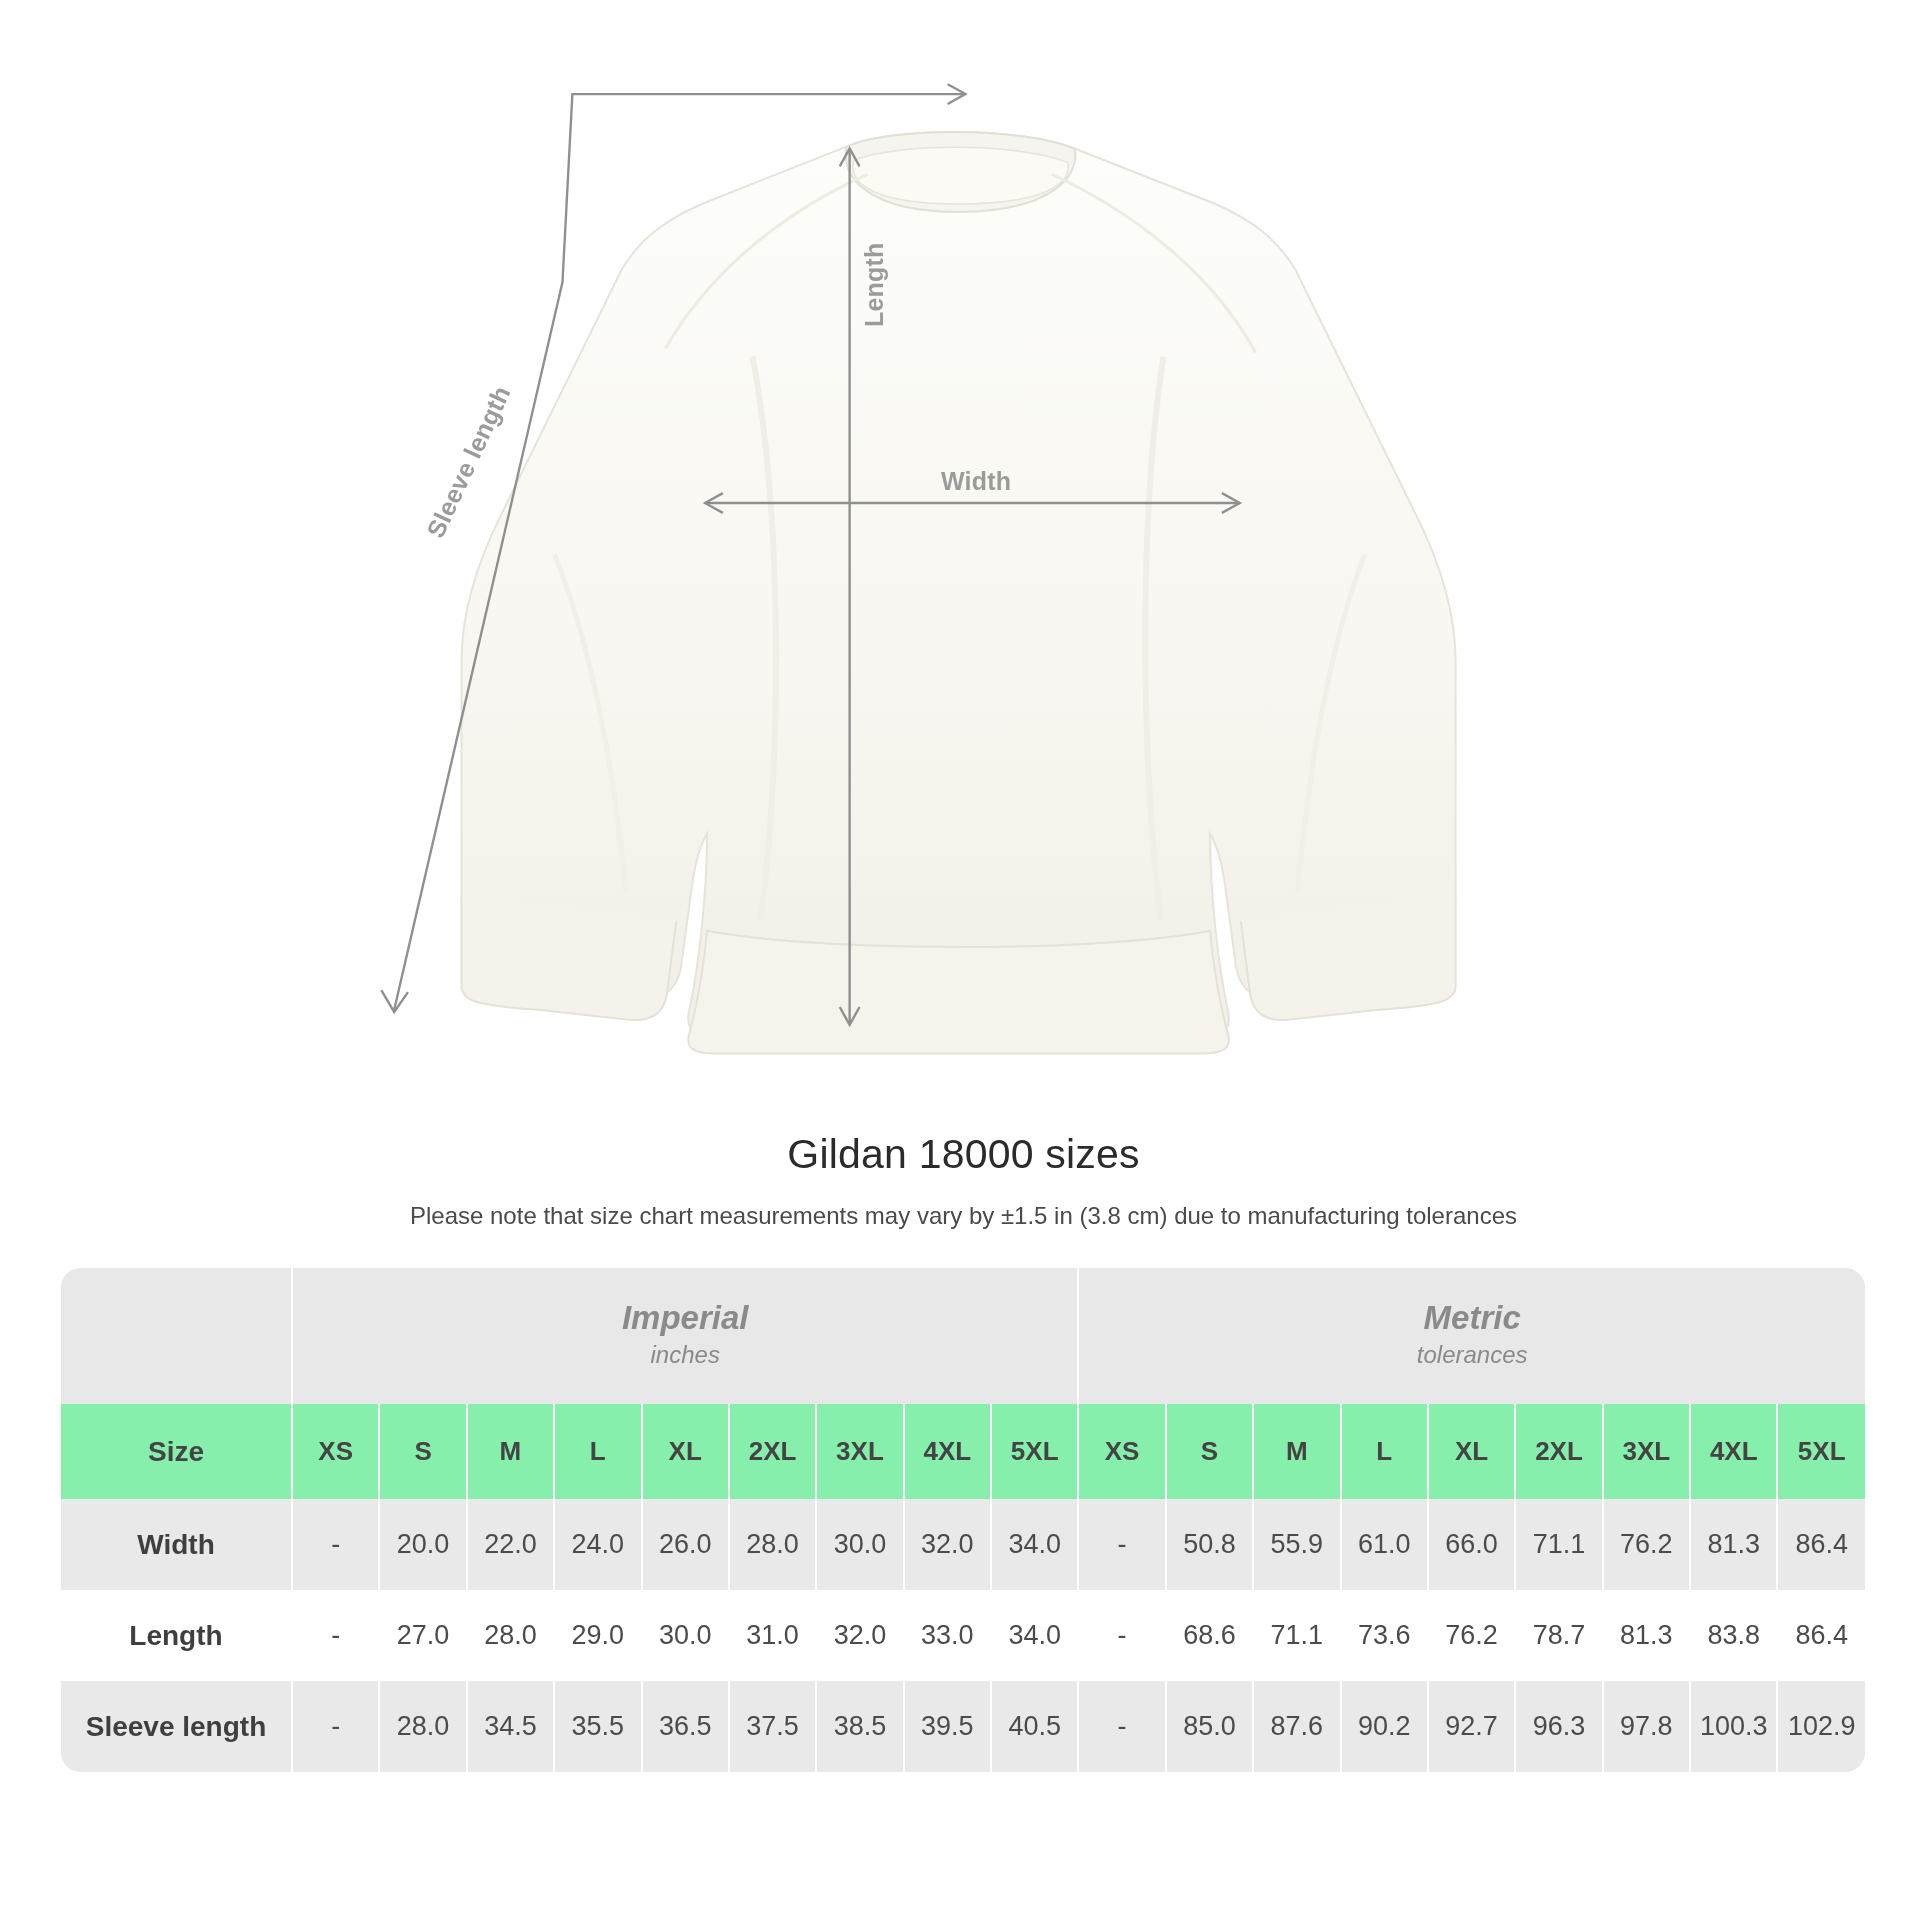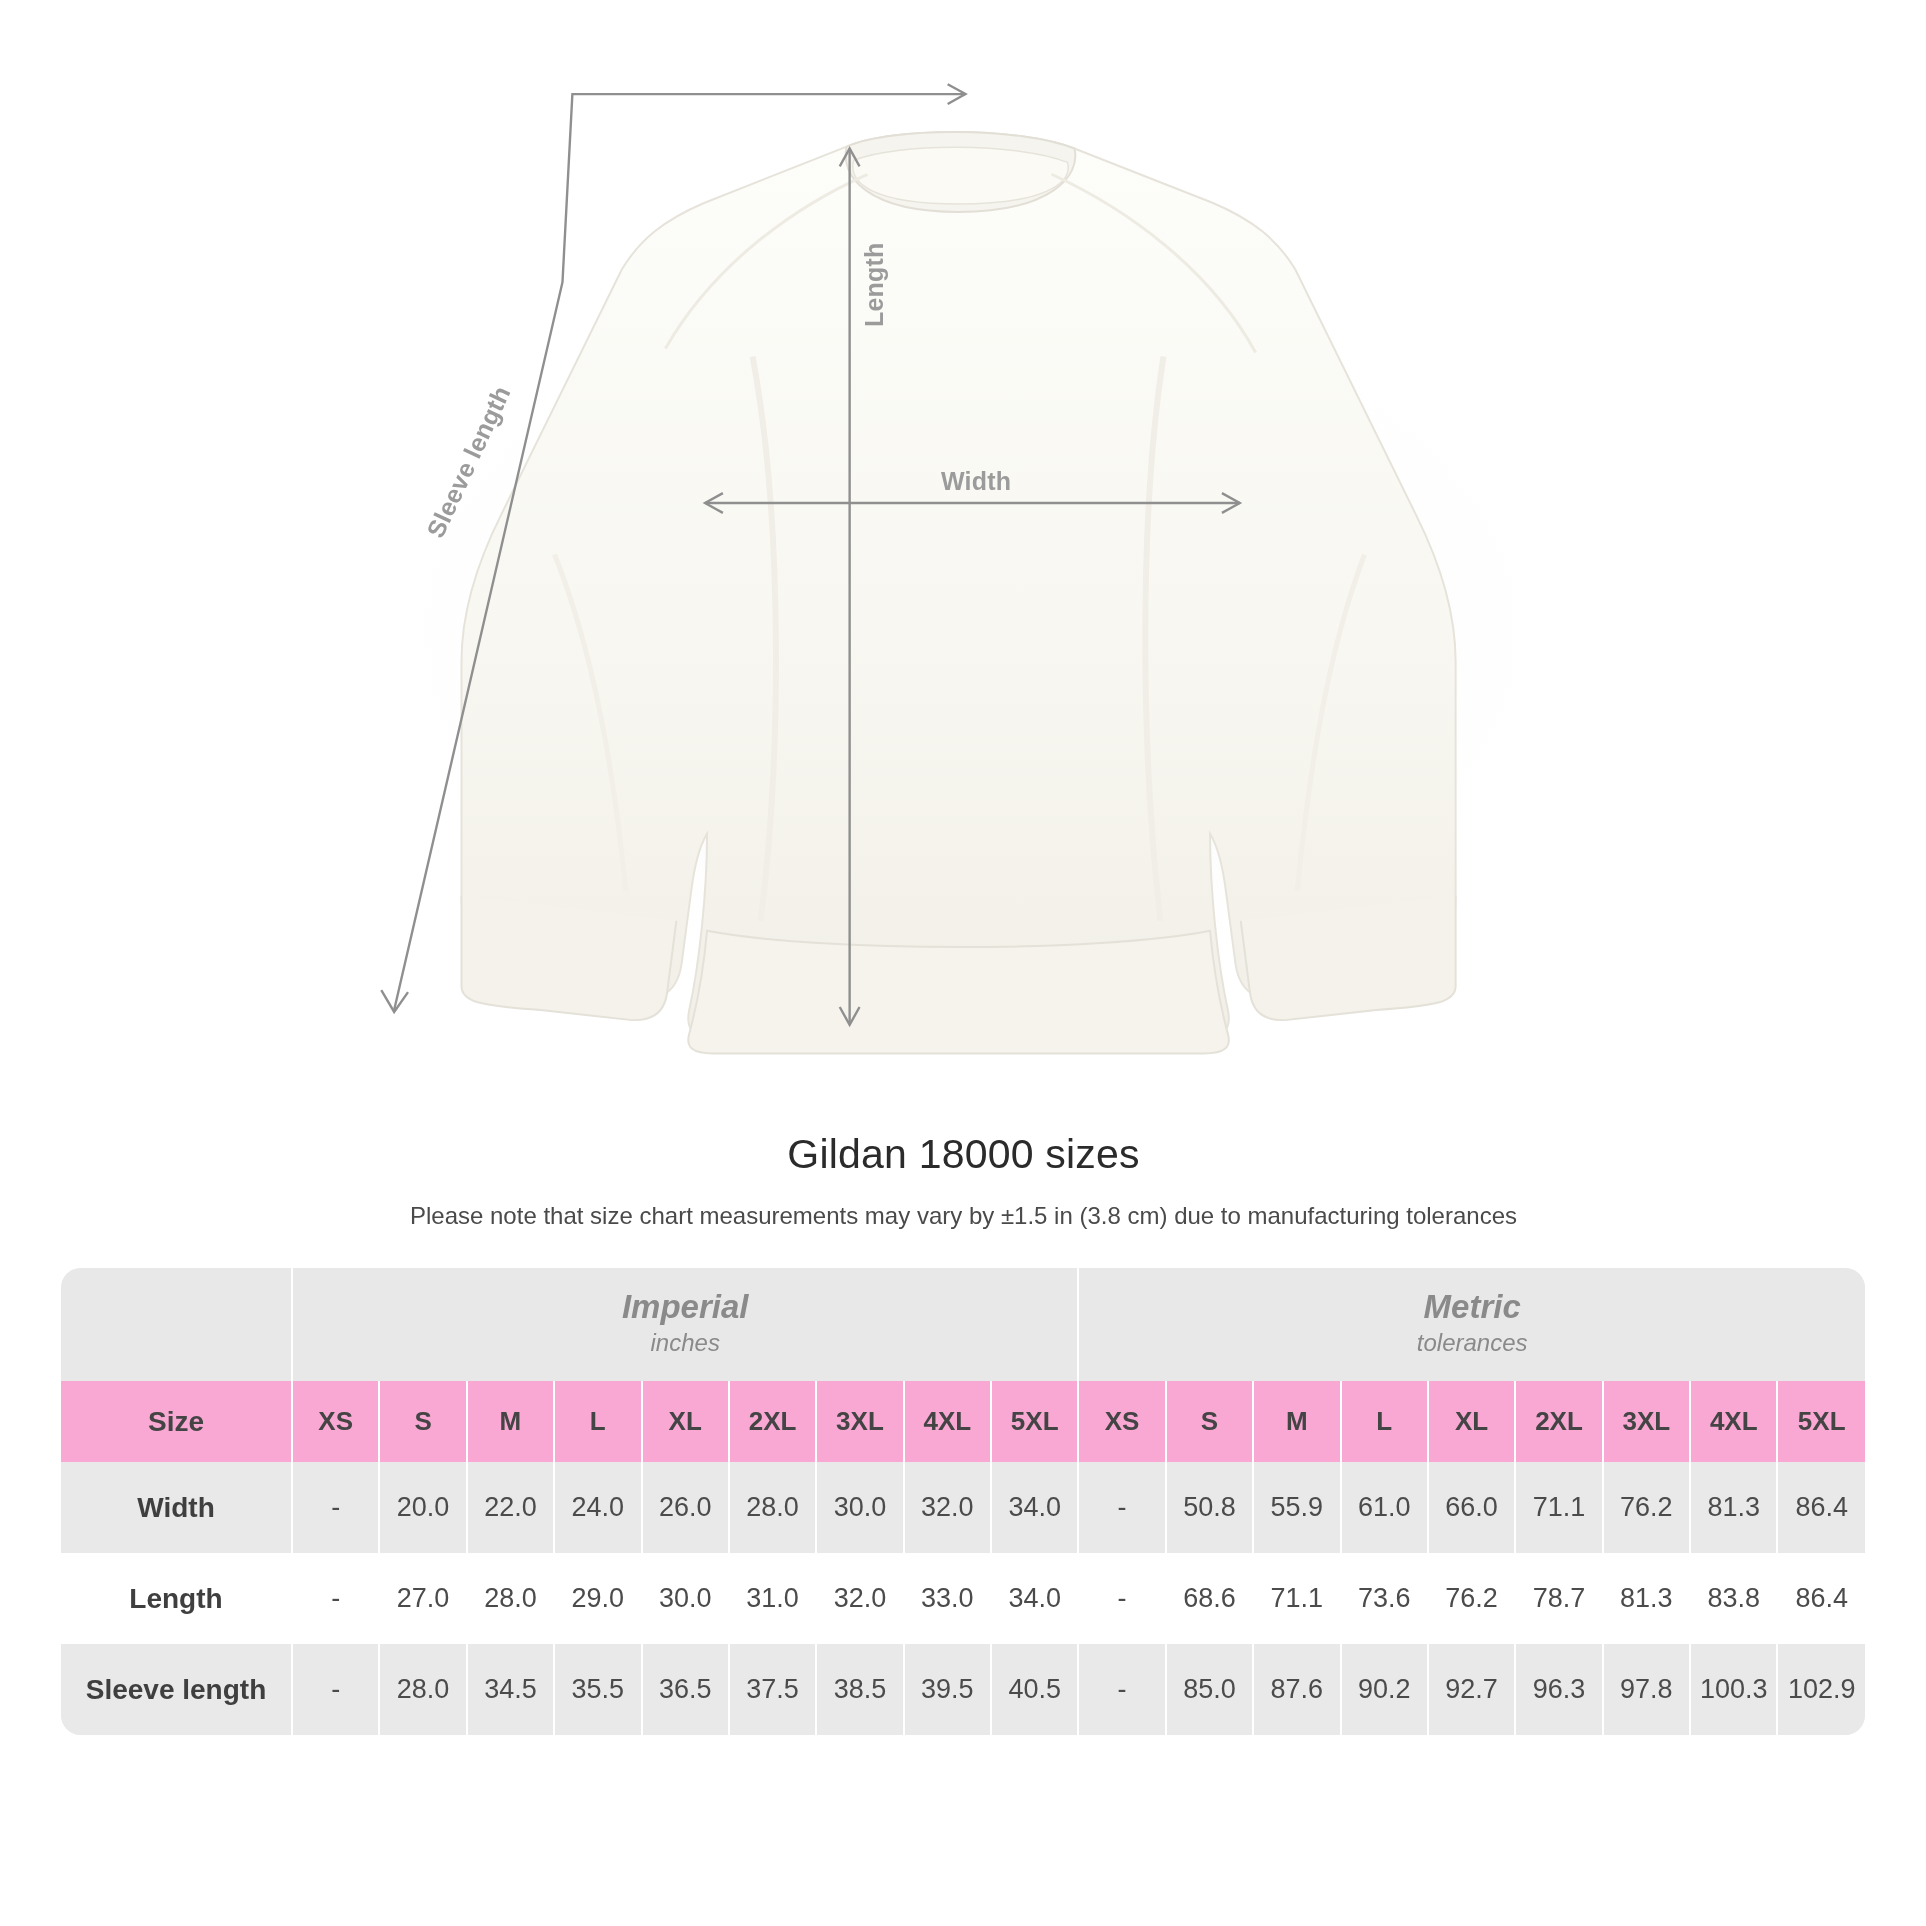--- a/index.html
+++ b/index.html
@@ -90,41 +90,41 @@
     vertical-align: middle;
     font-size: 26px;
     color: #444;
     border-right: 2px solid #ffffff;
     padding: 0;
   }
   table.size-table tr > *:last-child { border-right: none; }
 
   
   .unit-row td {
-    height: 113px;
+    height: 136px;
     background: #e8e8e8;
     border-right: none;
   }
   .unit-name {
     font-size: 33px;
     font-style: italic;
     font-weight: bold;
     color: #8a8a8a;
     line-height: 1.15;
   }
   .unit-sub {
     font-size: 24px;
     font-style: italic;
     color: #8a8a8a;
     line-height: 1.5;
   }
 
   .head-row th {
-    height: 81px;
-    background: #f9a8d4;
+    height: 95px;
+    background: #86efac;
     font-size: 27px;
     font-weight: bold;
     color: #3f3f3f;
   }
   .head-row th.rowhead { font-size: 28px; }
 
   .data-row td { height: 91px; }
   .row-a td { background: #e9e9e9; }
   .row-b td { background: #ffffff; }
   .data-row td.rowhead {

